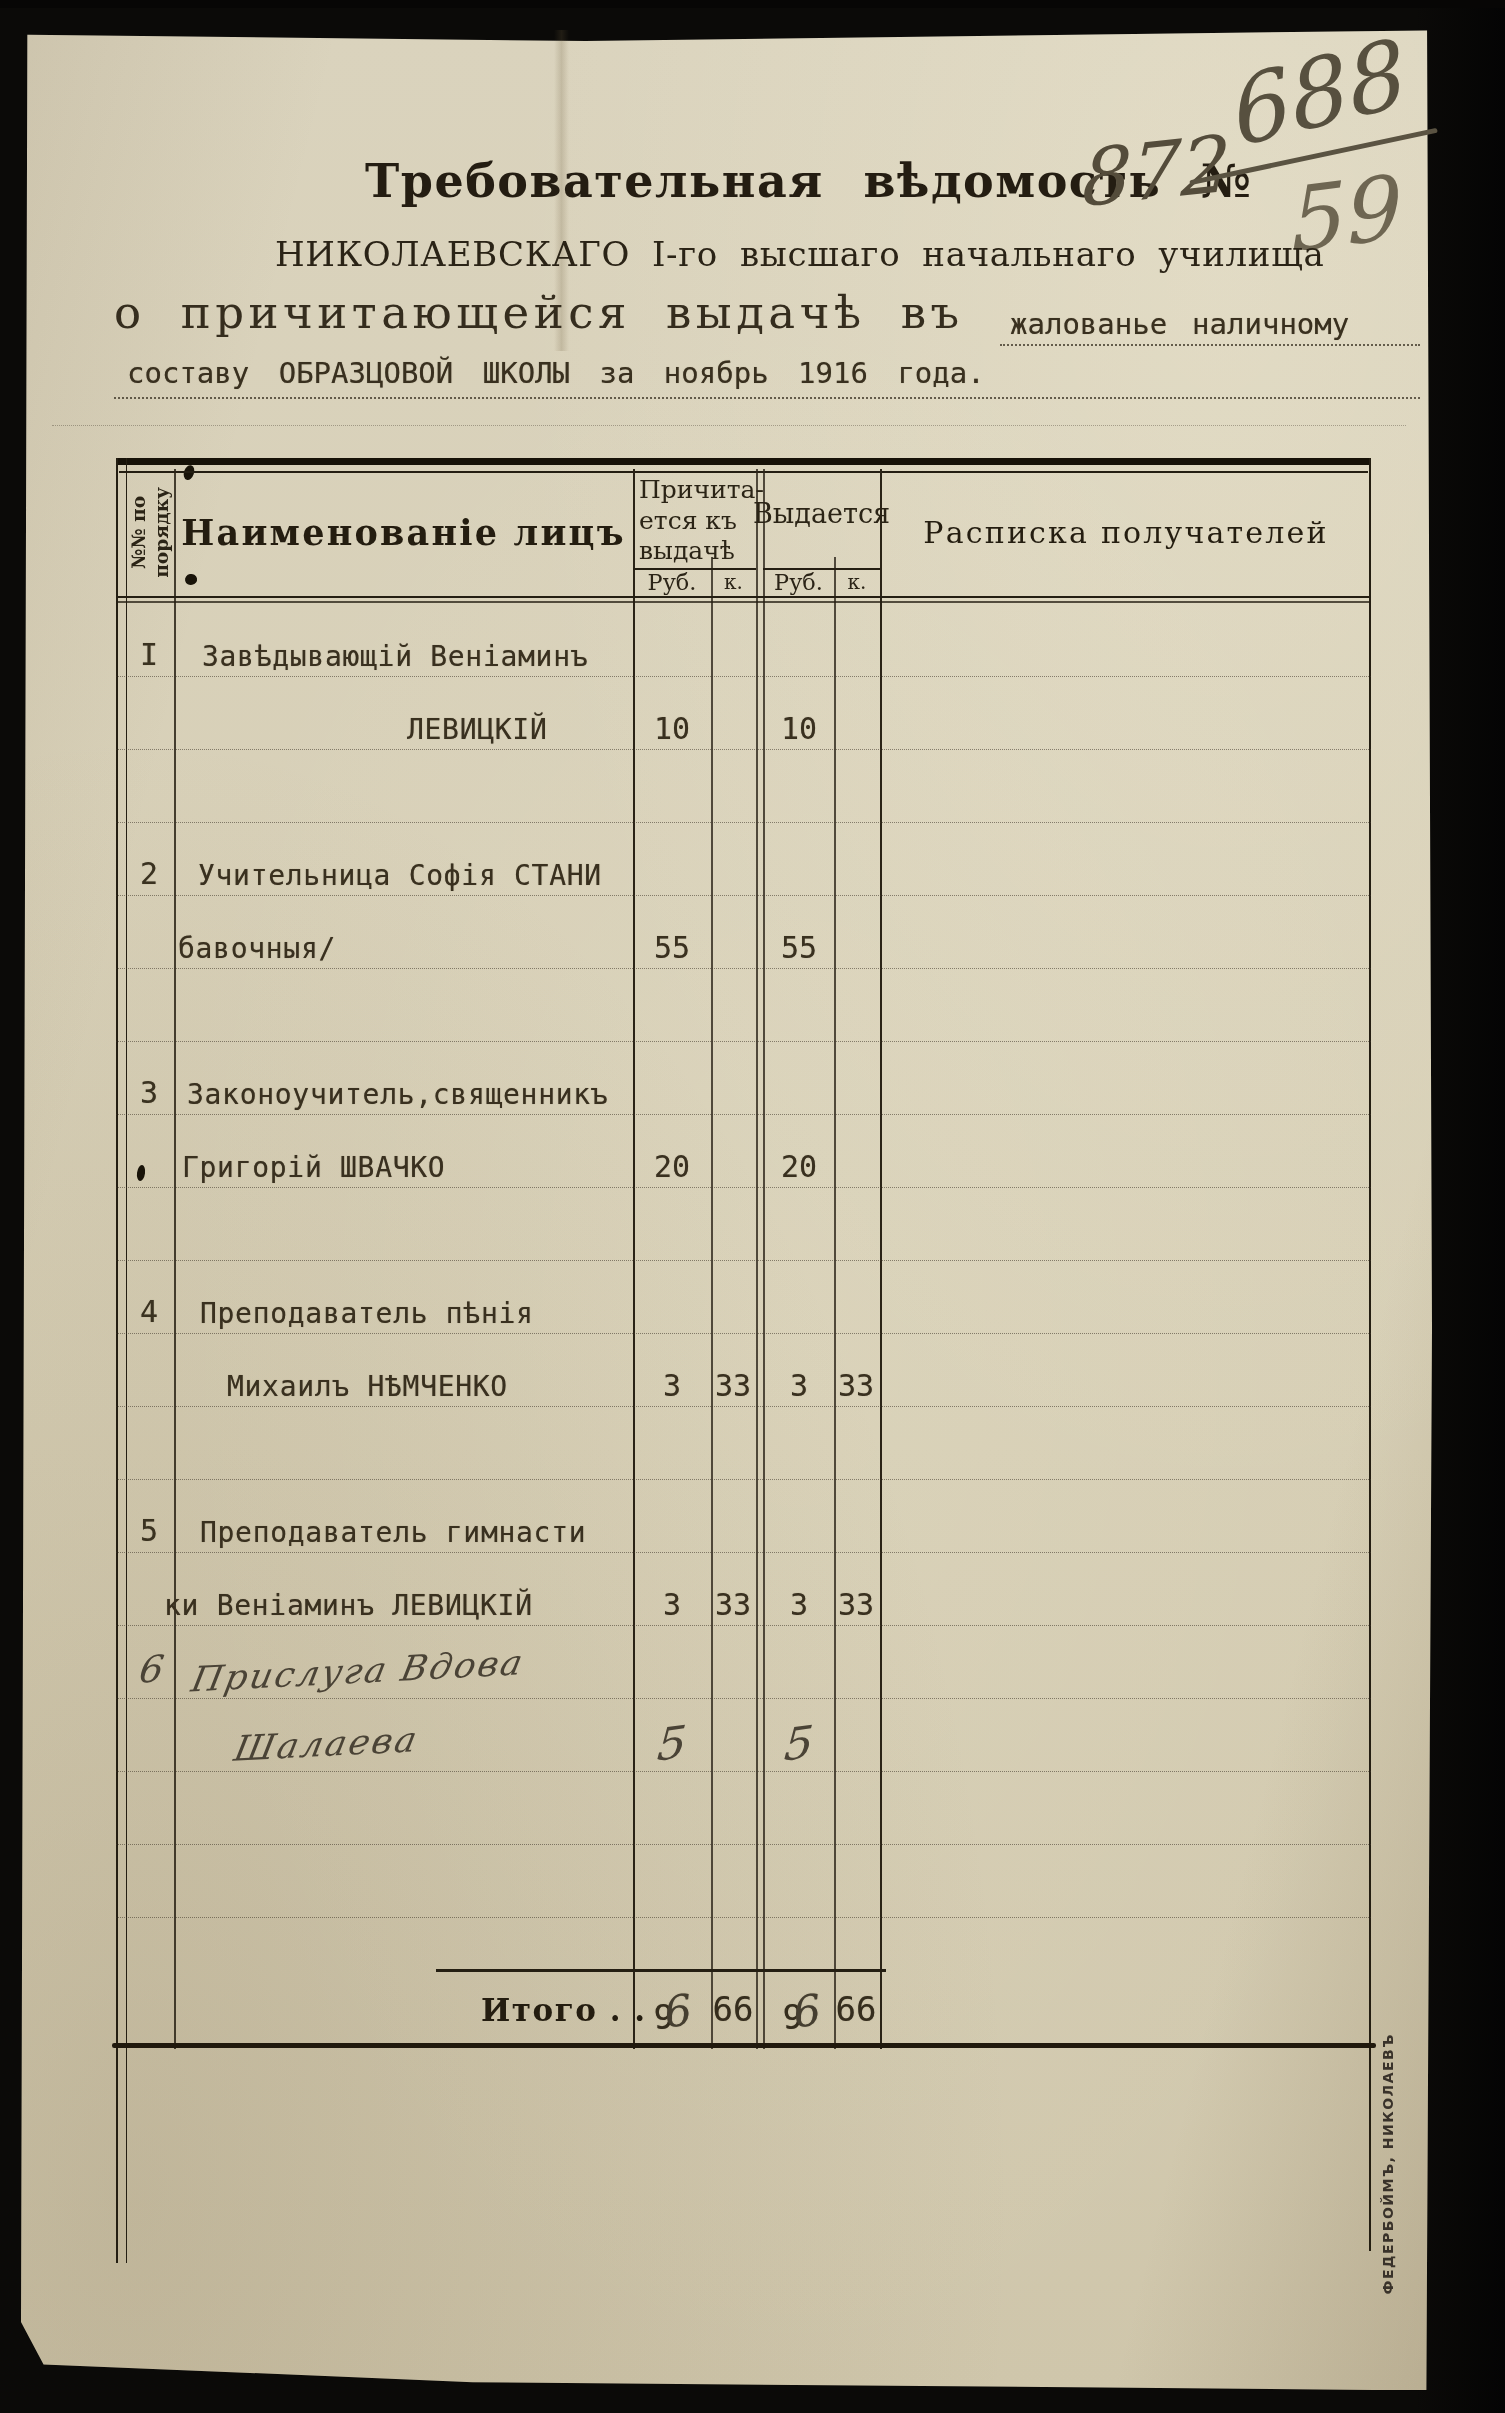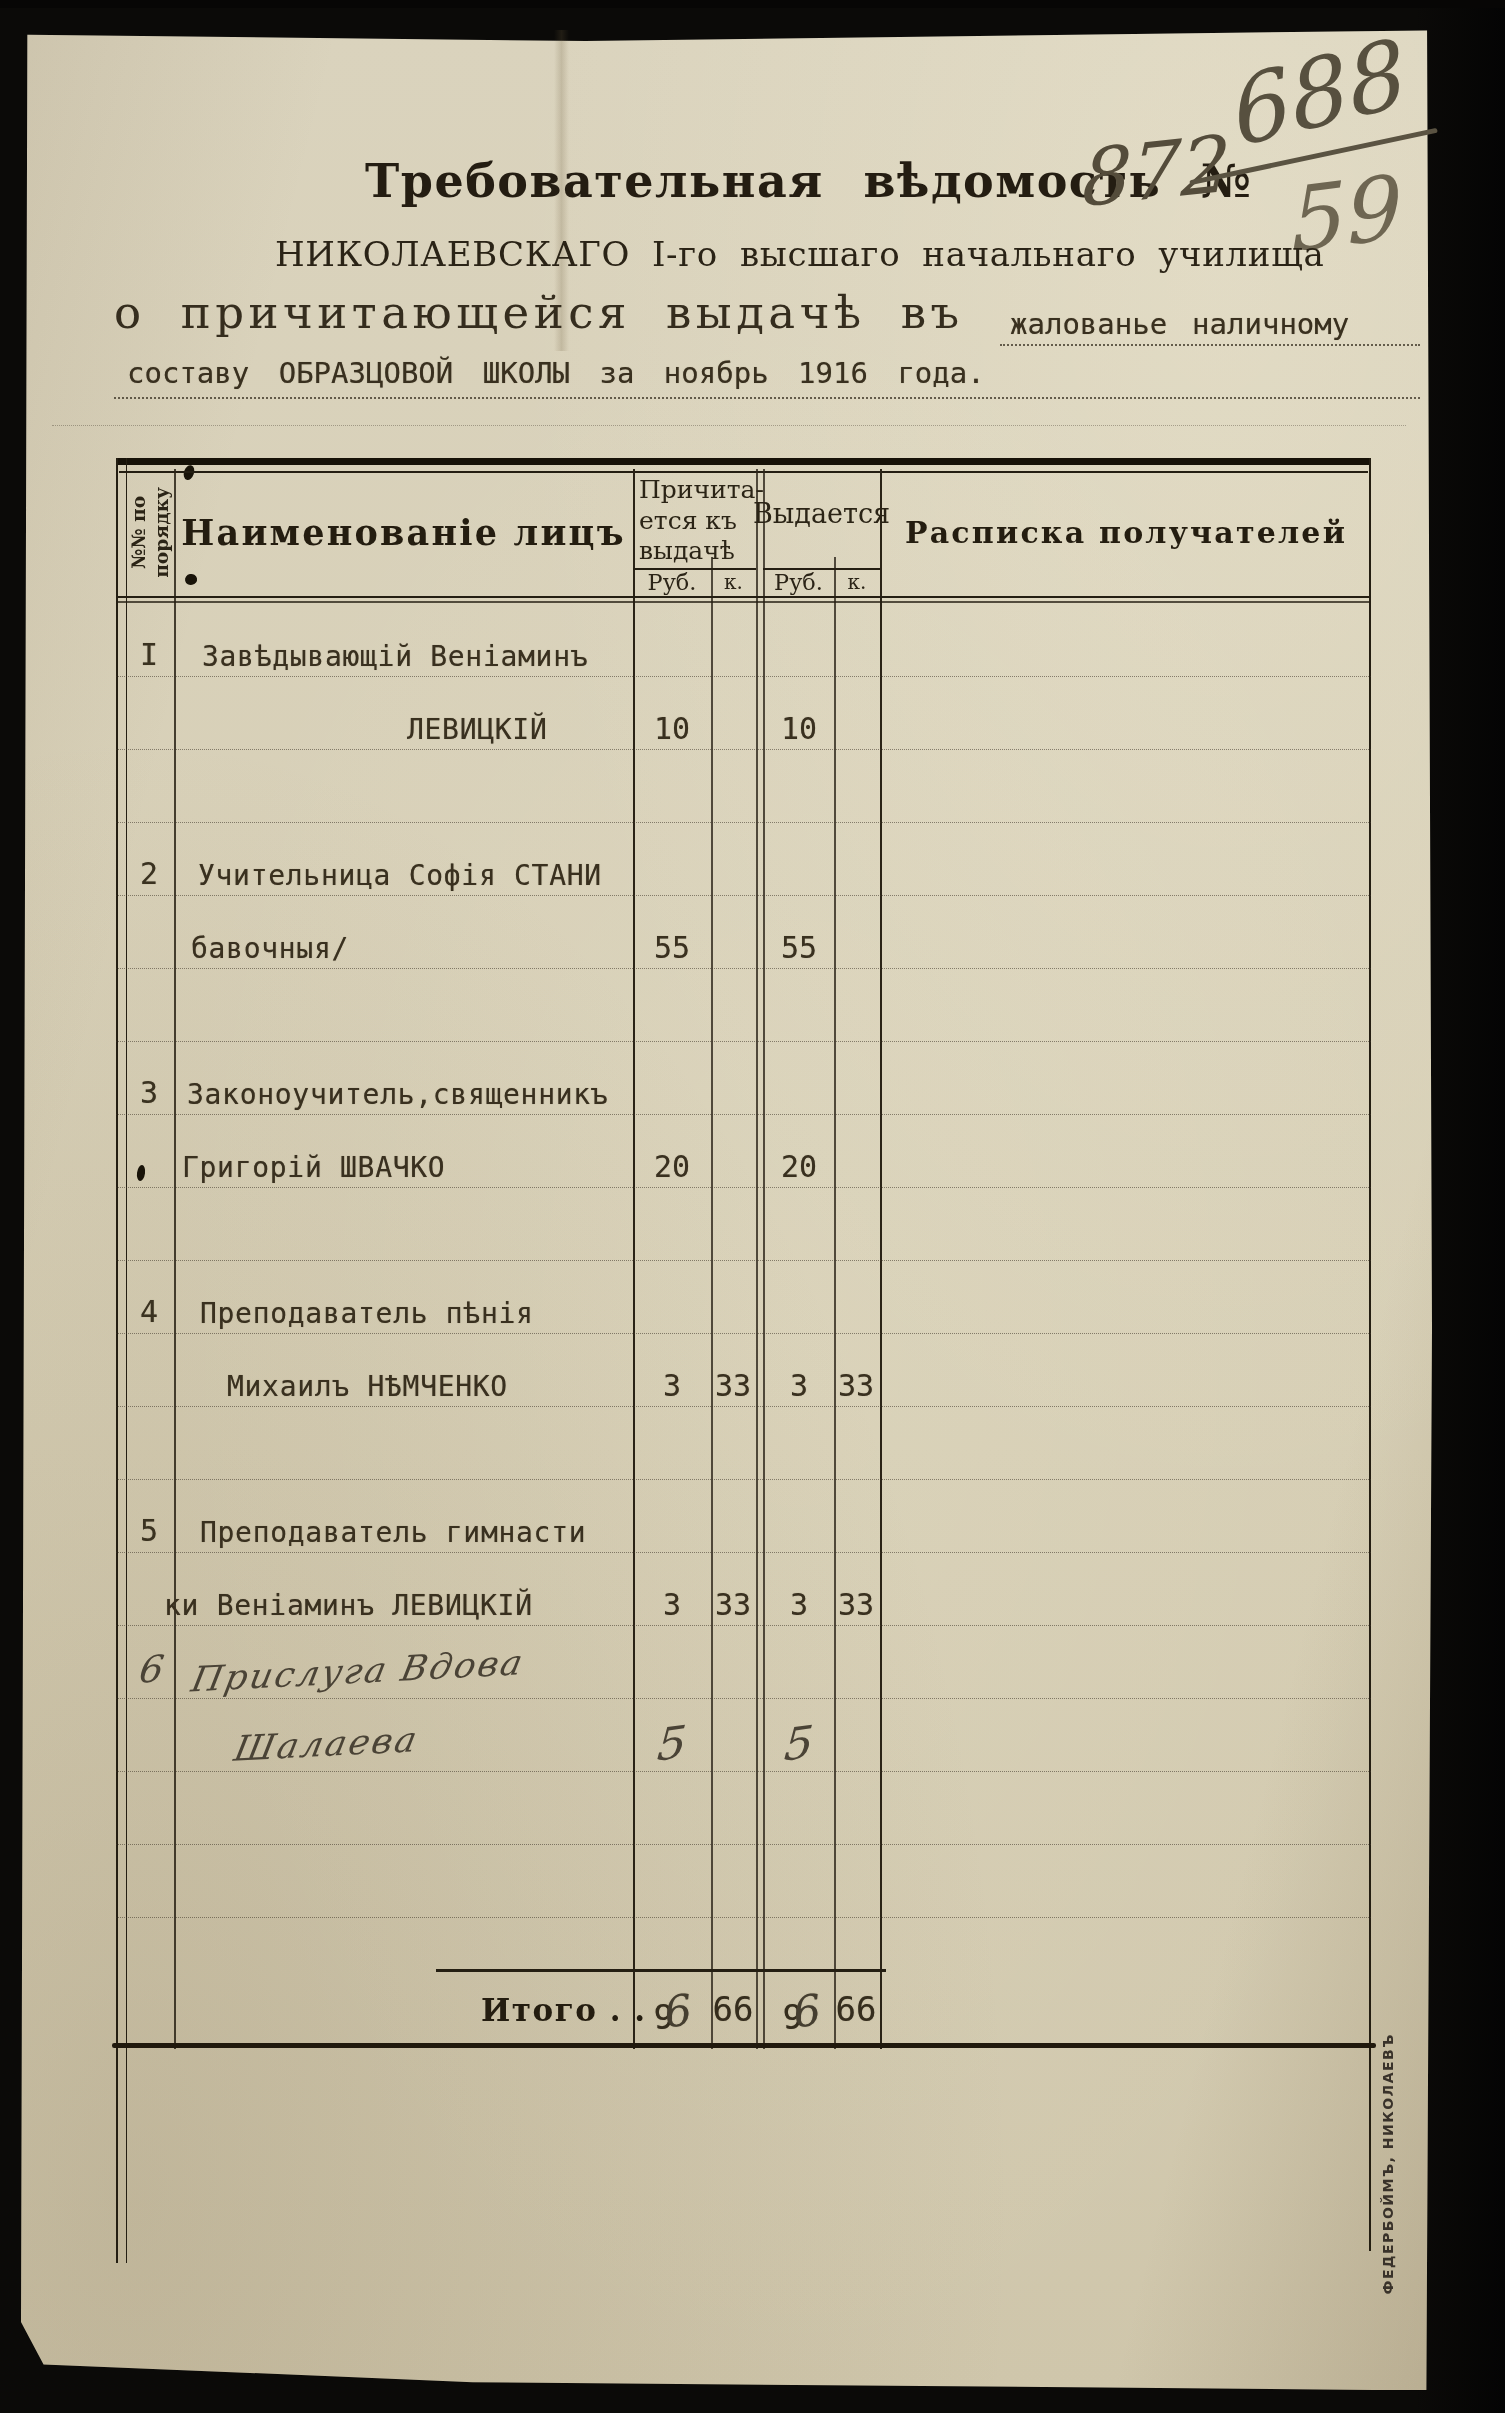--- a/index.html
+++ b/index.html
@@ -48,21 +48,21 @@
   .hdr-num span{transform:rotate(-90deg);white-space:pre-line;font-size:18.7px;font-weight:bold;line-height:1.25;text-align:center;color:#2b2416;}
   .hdr-name{position:absolute;left:58px;top:0;width:459px;height:127px;display:flex;align-items:center;justify-content:center;font-size:35px;font-weight:bold;letter-spacing:2.2px;color:#241d10;}
   .hdr-due{position:absolute;left:523px;top:6px;width:112px;font-size:25px;line-height:1.22;white-space:pre-line;color:#2b2416;}
   .hdr-iss{position:absolute;left:647px;top:0;width:117px;height:88px;display:flex;align-items:center;justify-content:center;font-size:27px;color:#2b2416;}
   .grp-line1{left:517px;top:99px;width:123px;height:1.5px;}
   .grp-line2{left:647px;top:99px;width:117px;height:1.5px;}
   .sub-rub1{position:absolute;left:517px;top:99px;width:78px;height:28px;display:flex;align-items:center;justify-content:center;font-size:22.4px;}
   .sub-kop1{position:absolute;left:595px;top:99px;width:45px;height:28px;display:flex;align-items:center;justify-content:center;font-size:20px;}
   .sub-rub2{position:absolute;left:647px;top:99px;width:71px;height:28px;display:flex;align-items:center;justify-content:center;font-size:22.4px;}
   .sub-kop2{position:absolute;left:718px;top:99px;width:46px;height:28px;display:flex;align-items:center;justify-content:center;font-size:20px;}
-  .hdr-rec{position:absolute;left:764px;top:0;width:492px;height:127px;display:flex;align-items:center;justify-content:center;font-size:30px;font-weight:bold;letter-spacing:2.2px;color:#241d10;}
+  .hdr-rec{position:absolute;left:764px;top:0;width:492px;height:127px;display:flex;align-items:center;justify-content:center;font-size:30px;font-weight:normal;letter-spacing:2.2px;color:#241d10;}
   .hdr-bot1{left:0;top:138px;width:1255px;height:1.5px;}
   .hdr-bot2{left:0;top:143px;width:1255px;height:1.5px;background:rgba(36,30,18,0.75);}
 
   .tbody{position:absolute;left:0;top:146px;width:1255px;}
   .bl{position:relative;height:72px;border-bottom:1.5px dotted rgba(60,51,38,0.55);}
   .bl .num{position:absolute;left:24px;bottom:4.5px;font-family:"DejaVu Sans Mono","DejaVu Sans",monospace;font-size:30px;color:#3a3220;text-shadow:0 0 0.7px rgba(57,48,31,0.5);}
   .bl .nm{position:absolute;bottom:3px;font-family:"DejaVu Sans Mono","DejaVu Sans",monospace;font-size:28px;letter-spacing:0.7px;color:#39301f;text-shadow:0 0 0.7px rgba(57,48,31,0.55);white-space:nowrap;}
   .bl .val{position:absolute;bottom:3px;transform:translateX(-50%);font-family:"DejaVu Sans Mono","DejaVu Sans",monospace;font-size:30px;color:#39301f;text-shadow:0 0 0.7px rgba(57,48,31,0.5);}
   .hand{font-family:"DejaVu Serif",serif !important;font-style:italic;color:#4a4336 !important;text-shadow:none !important;}
   .bl .hand.num{font-size:37px;transform:skewX(-12deg) rotate(-4deg);bottom:7.5px;}
@@ -159,21 +159,21 @@
           <span class="nm" style="left: 291px;">ЛЕВИЦКІЙ</span>
           <span class="val" style="left: 556px;">10</span>
           <span class="val" style="left: 683px;">10</span>
         </div>
         <div class="bl"></div>
         <div class="bl">
           <span class="num">2</span>
           <span class="nm" style="left: 82px;">Учительница Софія СТАНИ</span>
         </div>
         <div class="bl">
-          <span class="nm" style="left: 75px; text-align: center;">бавочныя/</span>
+          <span class="nm" style="left: 62px; text-align: center;">бавочныя/</span>
           <span class="val" style="left: 556px;">55</span>
           <span class="val" style="left: 683px;">55</span>
         </div>
         <div class="bl"></div>
         <div class="bl">
           <span class="num">3</span>
           <span class="nm" style="left: 71px;">Законоучитель,священникъ</span>
         </div>
         <div class="bl">
           <span class="nm" style="left: 66px;">Григорій ШВАЧКО</span>

